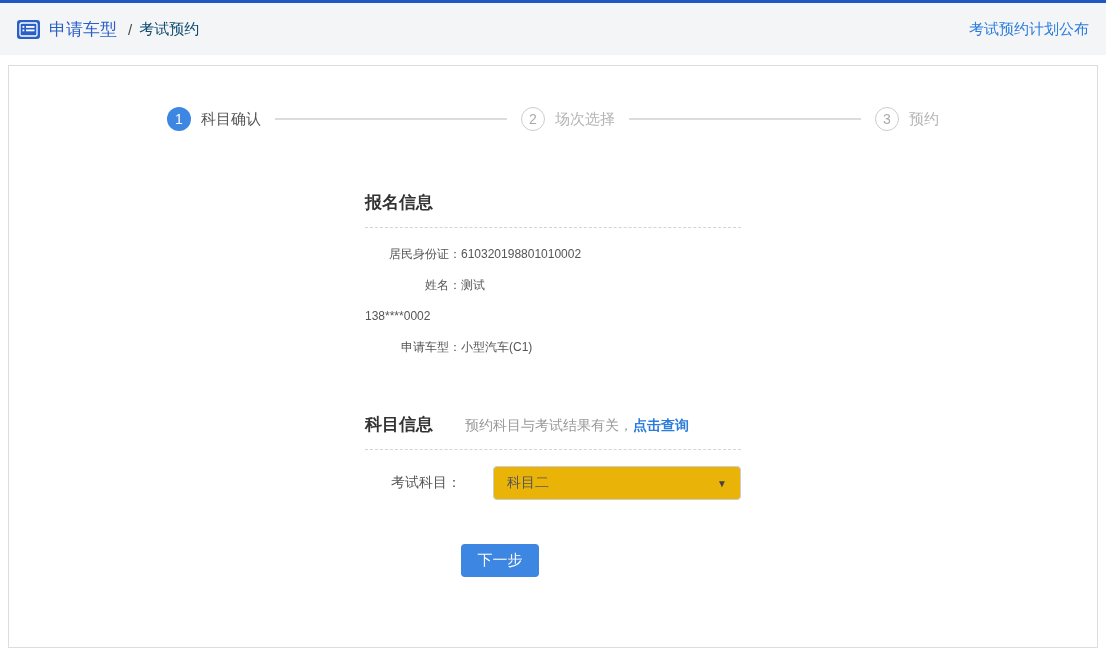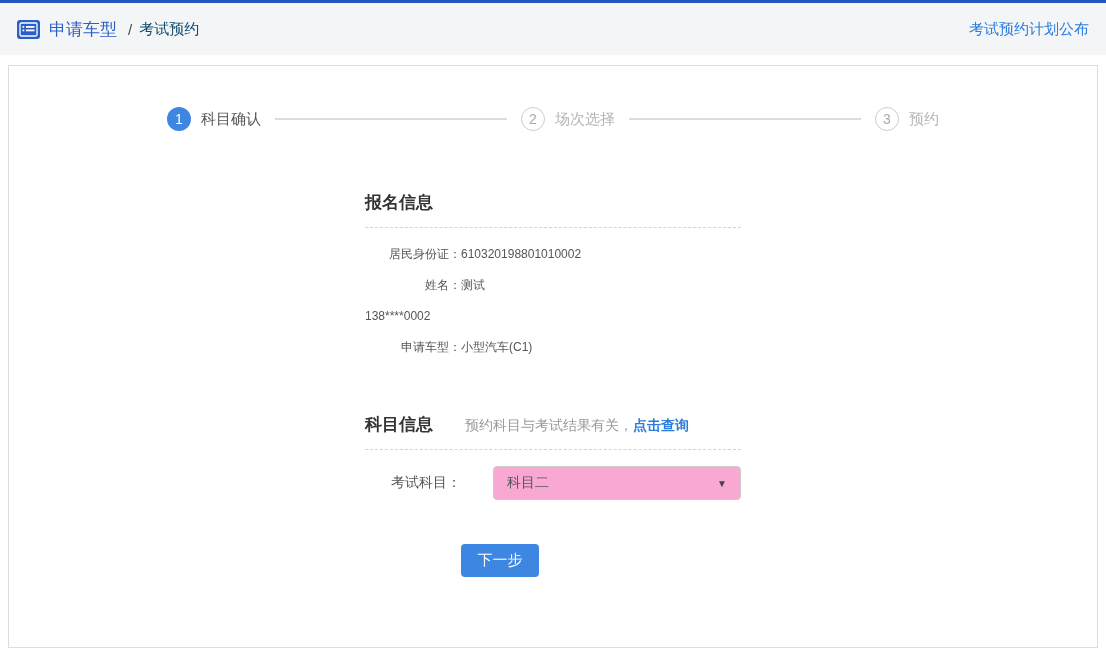--- a/index.html
+++ b/index.html
@@ -58,21 +58,21 @@
   .fields { margin-top: 11px; }
   .field-row { display: flex; font-size: 12px; line-height: 31px; }
   .f-label { width: 96px; text-align: right; color: #555555; flex: none; }
   .f-value { color: #555555; }
 
   .sec2 { margin-top: 50px; }
   .select-row { display: flex; align-items: center; margin-top: 16px; font-size: 14px; gap: 32px; }
   .select-box {
     width: 273px; height: 34px;
     border: 1px solid #cccccc; border-radius: 4px;
-    background: #f9a8d4;
+    background: #eab308;
     display: flex; align-items: center; justify-content: space-between;
     padding: 6px 13px;
     color: #555555; cursor: pointer;
   }
   .select-arrow { font-size: 10px; color: #444444; }
 
   .next-btn {
     display: block;
     margin: 44px 0 0 96px;
     width: 78px; height: 33px;

